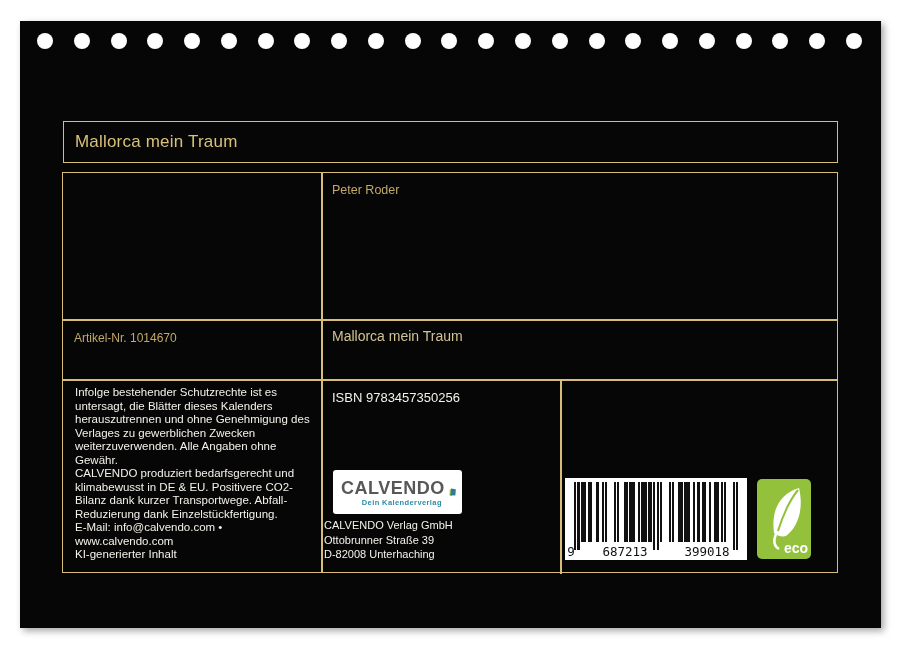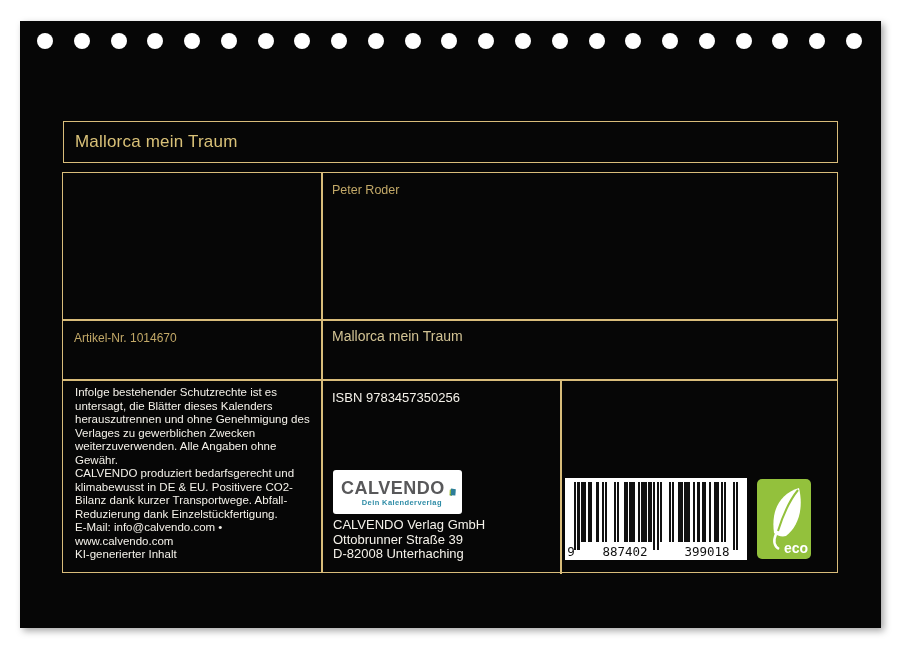--- a/index.html
+++ b/index.html
@@ -34,21 +34,21 @@
   .cal-title{left:312px;top:307px;font-size:14px;color:#d2c394;position:absolute;}
   .legal{position:absolute;left:55px;top:365px;width:250px;color:#f5f2ea;
     font-size:11.5px;line-height:13.5px;white-space:pre-line;}
   .isbn{position:absolute;left:312px;top:369px;color:#f5f2ea;font-size:13px;}
   
   .logo{position:absolute;left:313px;top:449px;width:129px;height:44px;background:#ffffff;
     border-radius:3px;display:flex;align-items:center;padding:4px 6px 4px 8px;}
   .logo-txt{display:flex;flex-direction:column;align-items:center;margin-right:4px;}
   .logo-name{color:var(--logo-gray,#58585a);font-size:18px;font-weight:bold;letter-spacing:.5px;line-height:20px;}
   .logo-tag{color:var(--logo-teal,#2e8ca6);font-size:7.5px;font-weight:bold;letter-spacing:.4px;padding-left:18px;}
-  .address{position:absolute;left:313px;top:497px;color:#f5f2ea;font-size:13px;
+  .address{position:absolute;left:304px;top:497px;color:#f5f2ea;font-size:11px;
     line-height:14.5px;white-space:pre-line;}
   
   .barcode{position:absolute;left:545px;top:457px;width:182px;height:82px;background:#ffffff;}
   .bars{position:absolute;left:9px;top:4px;width:164px;height:74px;}
   .bar{position:absolute;top:0;height:60px;background:#111;display:block;}
   .bar.guard{height:68px;}
   .bc-digits{position:absolute;left:9px;bottom:1px;width:164px;height:15px;
     font-family:"DejaVu Sans Mono",monospace;font-size:12.5px;color:#111;}
   .bc-digits span{position:absolute;bottom:0;text-align:center;}
   .d1{left:-8px;width:10px;} .d2{left:13px;width:76px;} .d3{left:95px;width:76px;}
@@ -178,21 +178,21 @@
         <i class="bar" style="left: 139.832px; width: 2.07632px;"></i>
         <i class="bar" style="left: 141.558px; width: 2.07632px;"></i>
         <i class="bar" style="left: 143.284px; width: 2.07632px;"></i>
         <i class="bar" style="left: 146.737px; width: 2.07632px;"></i>
         <i class="bar" style="left: 150.189px; width: 2.07632px;"></i>
         <i class="bar guard" style="left: 158.821px; width: 2.07632px;"></i>
         <i class="bar guard" style="left: 162.274px; width: 2.07632px;"></i>
       </div>
     <div class="bc-digits">
       <span class="d1">9</span>
-      <span class="d2">887402</span>
+      <span class="d2">687213</span>
       <span class="d3">399018</span>
     </div>
   </div>
 
   <svg class="eco" viewBox="0 0 54 80">
     <rect x="0" y="0" width="54" height="80" rx="5" fill="#93c13c"></rect>
     <path d="M42 9 C 22 15, 14 32, 17 54 C 20 57, 25 58, 29 57 C 41 48, 47 30, 42 9 Z" fill="#ffffff"></path>
     <path d="M21 52 C 26 36, 32 22, 41 11" stroke="#93c13c" stroke-width="2" fill="none"></path>
     <path d="M19 55 C 16 62, 17 67, 22 70" stroke="#ffffff" stroke-width="2.5" fill="none"></path>
     <text x="27" y="74" font-family="Liberation Sans, sans-serif" font-size="14" font-weight="bold" fill="#ffffff">eco</text>

